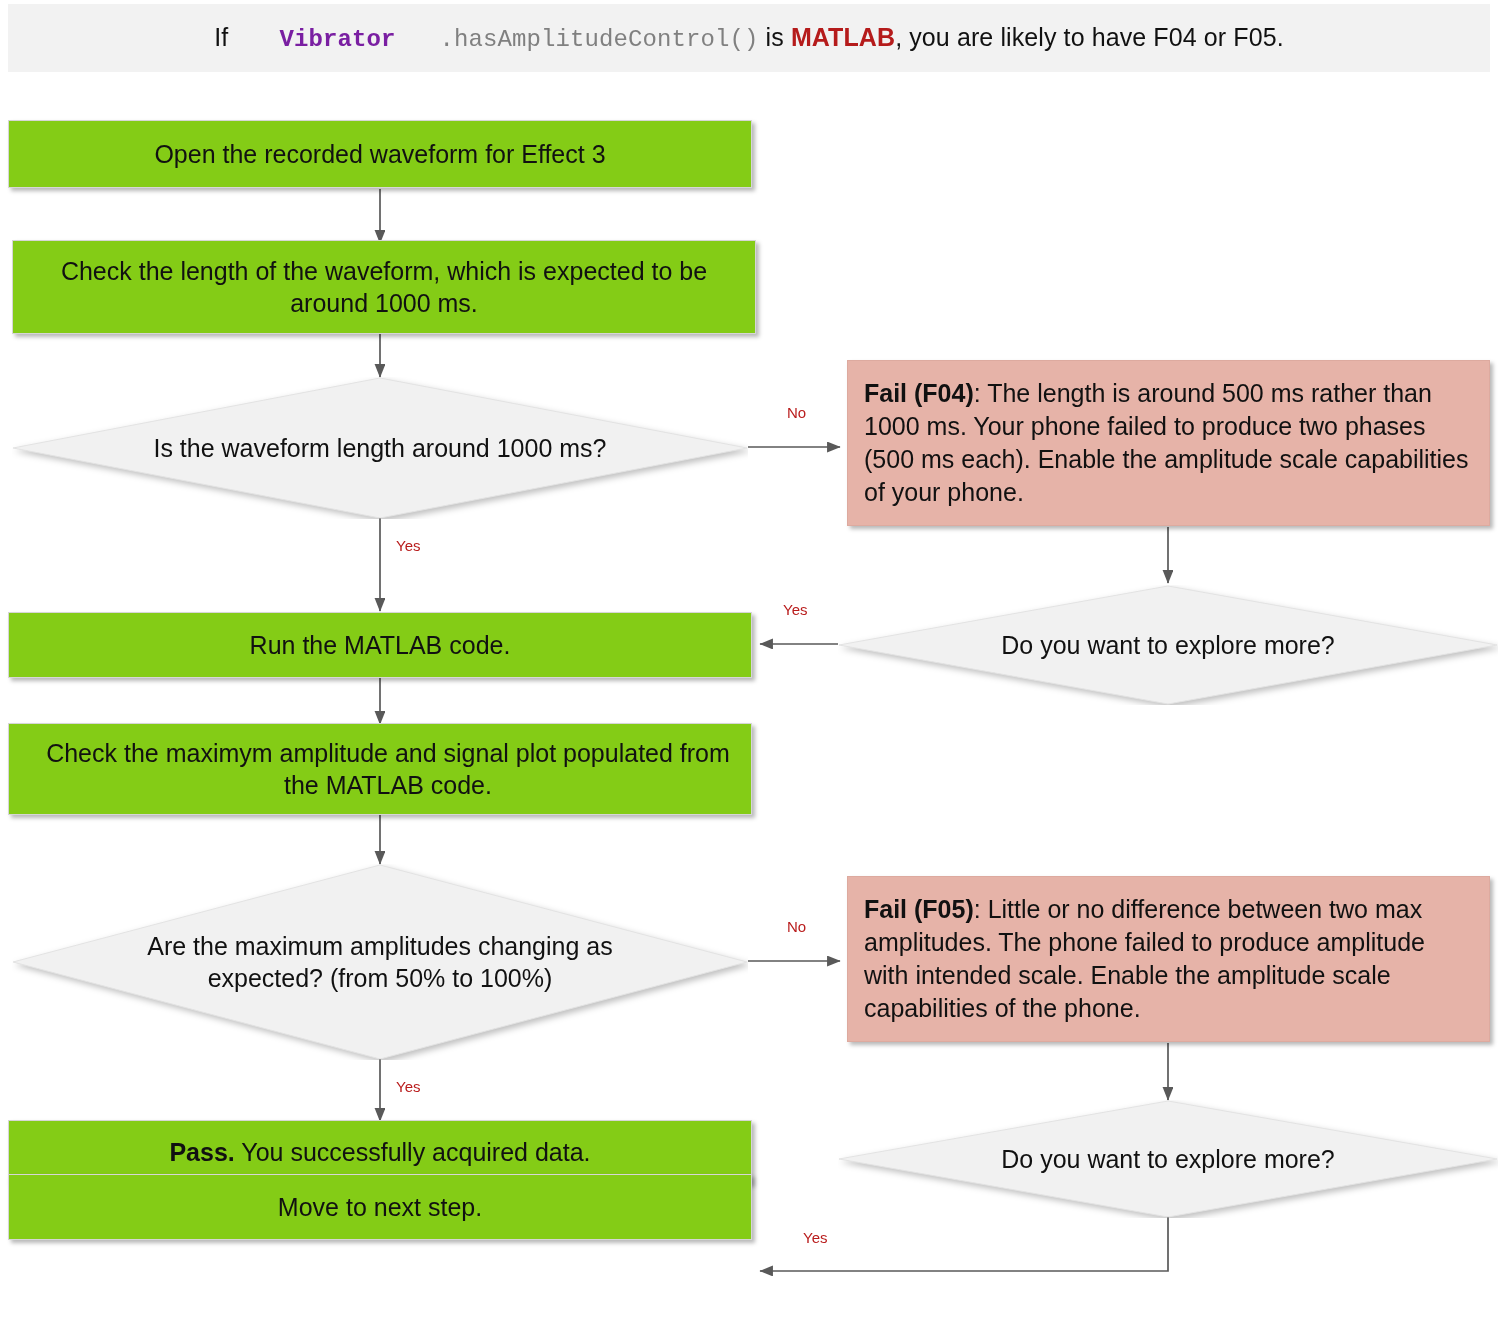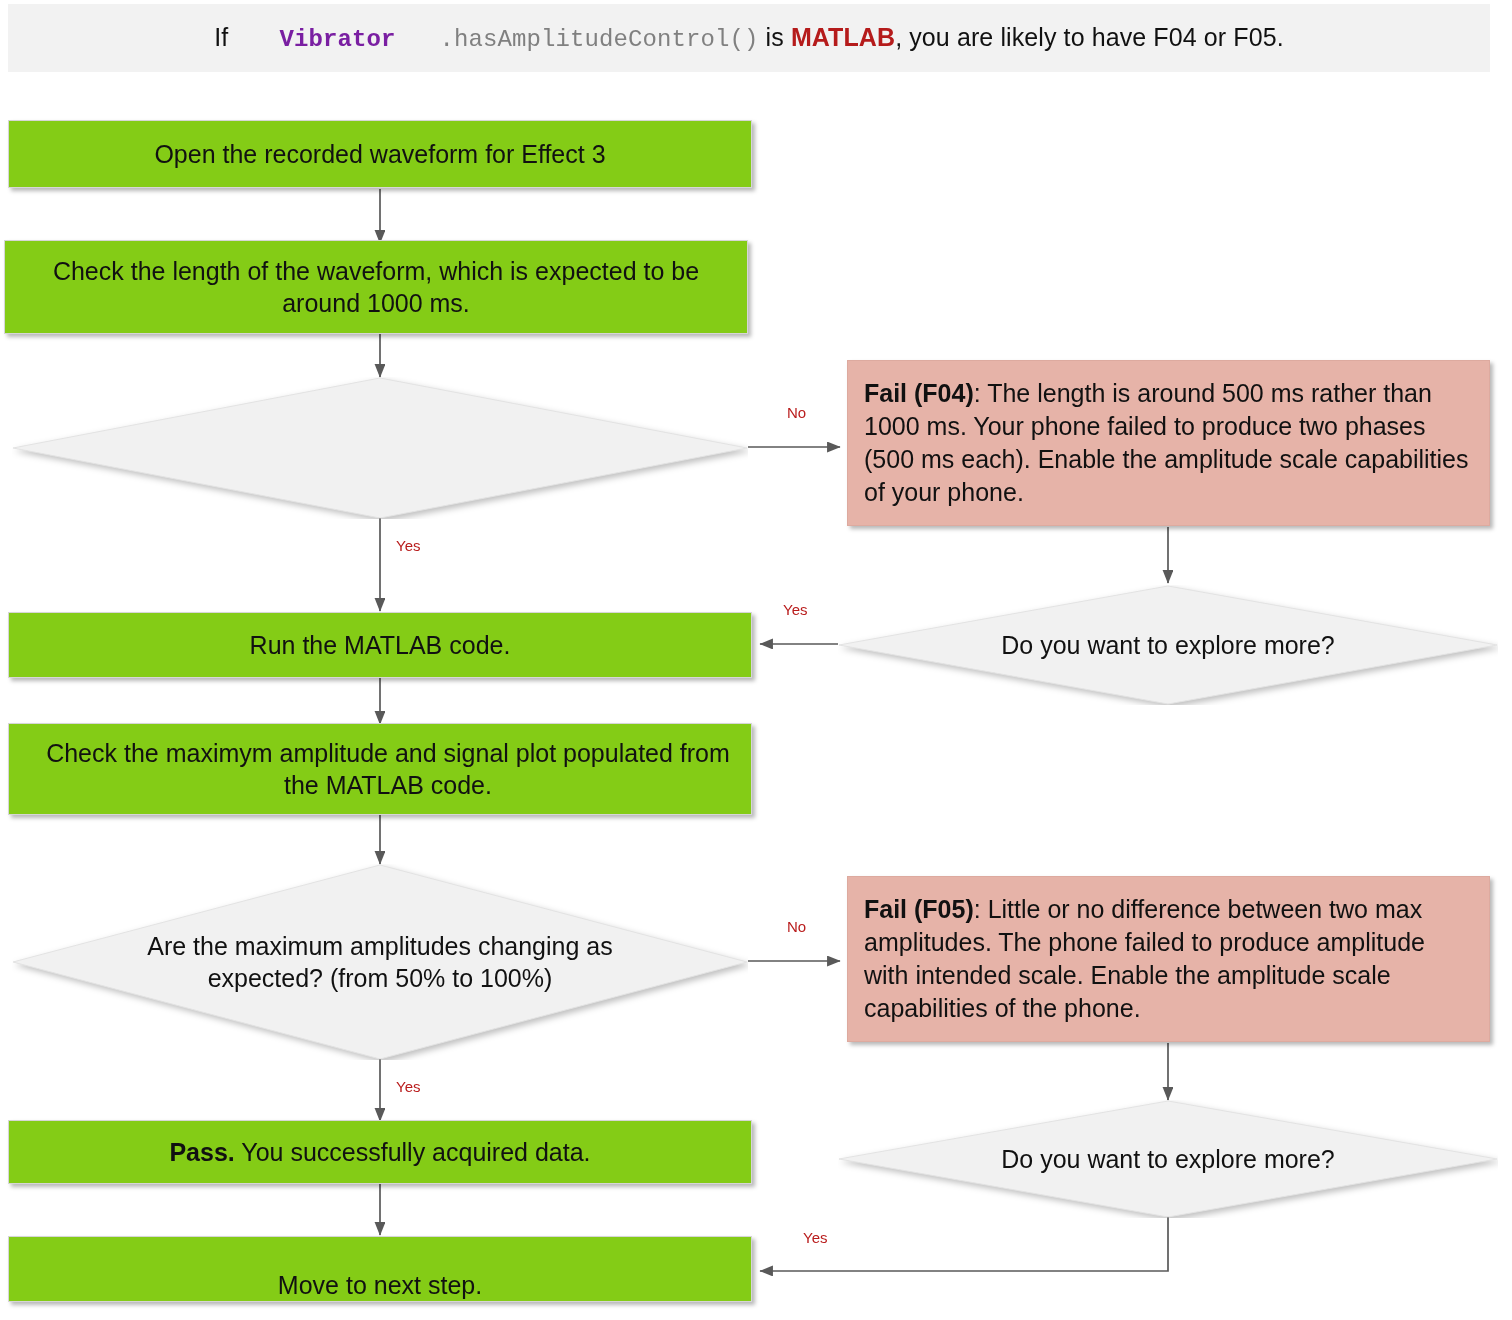--- a/index.html
+++ b/index.html
@@ -161,28 +161,29 @@
 <div class="edge-label" style="left:396px;top:537px;">Yes</div>
 <div class="edge-label" style="left:783px;top:601px;">Yes</div>
 <div class="edge-label" style="left:787px;top:918px;">No</div>
 <div class="edge-label" style="left:396px;top:1078px;">Yes</div>
 <div class="edge-label" style="left:803px;top:1229px;">Yes</div>
 
 <div class="node proc" style="left:8px;top:120px;width:744px;height:68px;">
   <div class="node-text">Open the recorded waveform for Effect 3</div>
 </div>
 
-<div class="node proc" style="left:4px;top:240px;width:744px;height:94px;">
+<div class="node proc" style="left:12px;top:240px;width:744px;height:94px;">
   <div class="node-text">Check the length of the waveform, which is expected to be around 1000 ms.</div>
 </div>
 
 <div class="decision" style="left:12px;top:377px;width:736px;height:142px;">
   <svg width="736" height="142" viewBox="0 0 736 142">
     <polygon points="368,1 735,71 368,141 1,71" fill="#f1f1f1" stroke="#e3e3e3" stroke-width="1" style="filter: drop-shadow(3px 3px 3px rgba(0,0,0,0.25));"></polygon>
   </svg>
+  <div class="dec-label">Is the waveform length around 1000 ms?</div>
 </div>
 
 <div class="node fail" style="left:847px;top:360px;width:643px;height:166px;">
   <div class="node-text"><b>Fail (F04)</b><span>: The length is around 500 ms rather than 1000 ms. Your phone failed to produce two phases (500 ms each). Enable the amplitude scale capabilities of your phone.</span></div>
 </div>
 
 <div class="decision" style="left:838px;top:585px;width:660px;height:120px;">
   <svg width="660" height="120" viewBox="0 0 660 120">
     <polygon points="330,1 659,60 330,119 1,60" fill="#f1f1f1" stroke="#e3e3e3" stroke-width="1" style="filter: drop-shadow(3px 3px 3px rgba(0,0,0,0.25));"></polygon>
   </svg>
@@ -212,15 +213,15 @@
   <svg width="660" height="118" viewBox="0 0 660 118">
     <polygon points="330,1 659,59 330,117 1,59" fill="#f1f1f1" stroke="#e3e3e3" stroke-width="1" style="filter: drop-shadow(3px 3px 3px rgba(0,0,0,0.25));"></polygon>
   </svg>
   <div class="dec-label">Do you want to explore more?</div>
 </div>
 
 <div class="node proc" style="left:8px;top:1120px;width:744px;height:64px;">
   <div class="node-text"><b>Pass.</b><span> You successfully acquired data.</span></div>
 </div>
 
-<div class="node proc" style="left:8px;top:1236px;width:744px;height:66px;align-items:flex-end;">
+<div class="node proc" style="left:8px;top:1174px;width:744px;height:66px;">
   <div class="node-text">Move to next step.</div>
 </div>
 
 </body></html>

